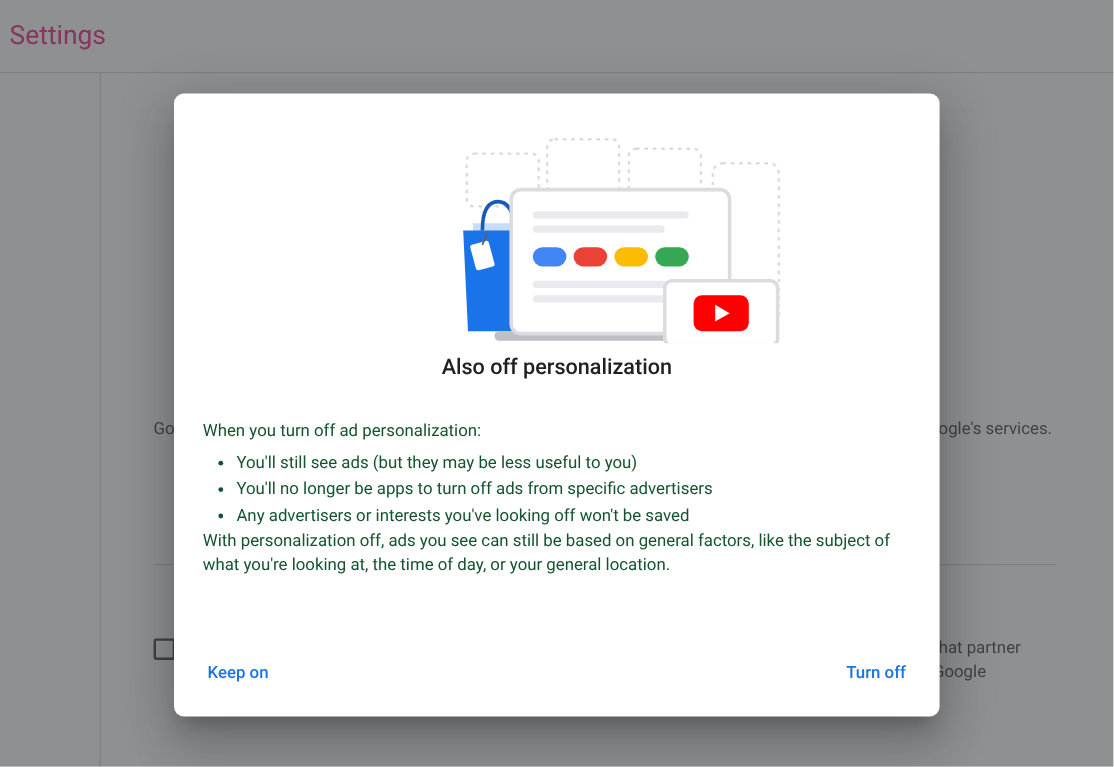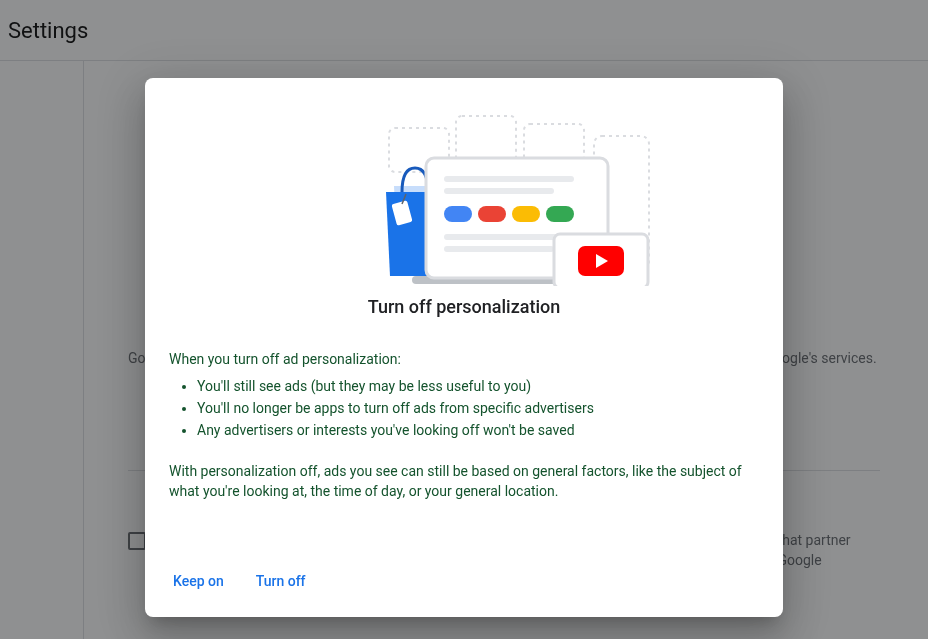--- a/index.html
+++ b/index.html
@@ -17,21 +17,21 @@
     }
     .header {
       height: 61px;
       border-bottom: 1px solid #dadce0;
       display: flex;
       align-items: center;
       padding-left: 8px;
     }
     .header-title {
       font-size: 22px;
-      color: #000000;
+      color: #ec4899;
       font-weight: 400;
     }
     .content-area {
       display: flex;
       height: calc(100% - 61px);
     }
     .sidebar-space {
       width: 84px;
       border-right: 1px solid #dadce0;
     }
@@ -115,31 +115,30 @@
       color: #14532d;
       font-size: 14px;
       line-height: 20px;
     }
     .dialog-intro {
       margin-bottom: 6px;
     }
     .dialog-list {
       list-style: disc;
       padding-left: 28px;
-      margin-bottom: 20px;
     }
     .dialog-list li {
       line-height: 22px;
     }
     .dialog-footnote {
       margin-bottom: 64px;
     }
     .dialog-actions {
       display: flex;
-      justify-content: flex-start;
+      justify-content: space-between;
       gap: 8px;
       padding: 0 16px 8px 16px;
     }
     .dialog-button {
       background: none;
       border: none;
       color: #1a73e8;
       font-size: 14px;
       font-weight: 500;
       padding: 8px 12px;
@@ -200,21 +199,21 @@
       <rect x="282" y="100" width="28" height="16" rx="8" fill="#34a853"></rect>
 
       <rect x="180" y="128" width="130" height="6" rx="3" fill="#e8eaed"></rect>
       <rect x="180" y="140" width="110" height="6" rx="3" fill="#e8eaed"></rect>
 
       <rect x="290" y="128" width="94" height="54" rx="6" fill="#fff" stroke="#dadce0" stroke-width="3"></rect>
       <rect x="314" y="140" width="46" height="30" rx="7" fill="#ff0000"></rect>
       <path d="M 332 148 L 332 162 L 344 155 Z" fill="#fff"></path>
     </svg>
   </div>
-  <div class="dialog-title">Turn off personalization</div>
+  <div class="dialog-title">Also off personalization</div>
   <div class="dialog-body">
     <div class="dialog-intro">When you turn off ad personalization:</div>
     <ul class="dialog-list">
       <li>You'll still see ads (but they may be less useful to you)</li>
       <li>You'll no longer be apps to turn off ads from specific advertisers</li>
       <li>Any advertisers or interests you've looking off won't be saved</li>
     </ul>
     <div class="dialog-footnote">With personalization off, ads you see can still be based on general factors, like the subject of what you're looking at, the time of day, or your general location.</div>
   </div>
   <div class="dialog-actions">

